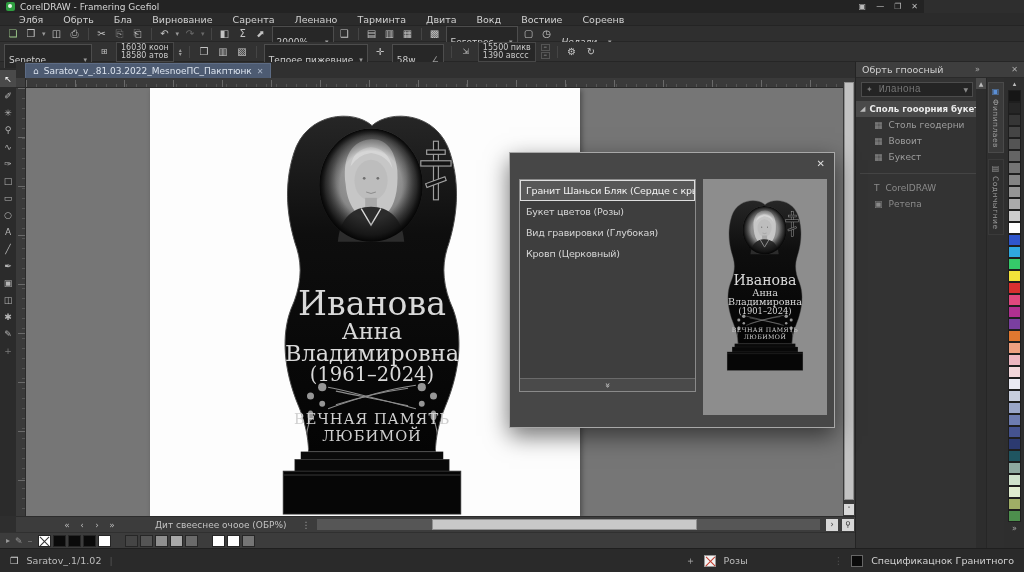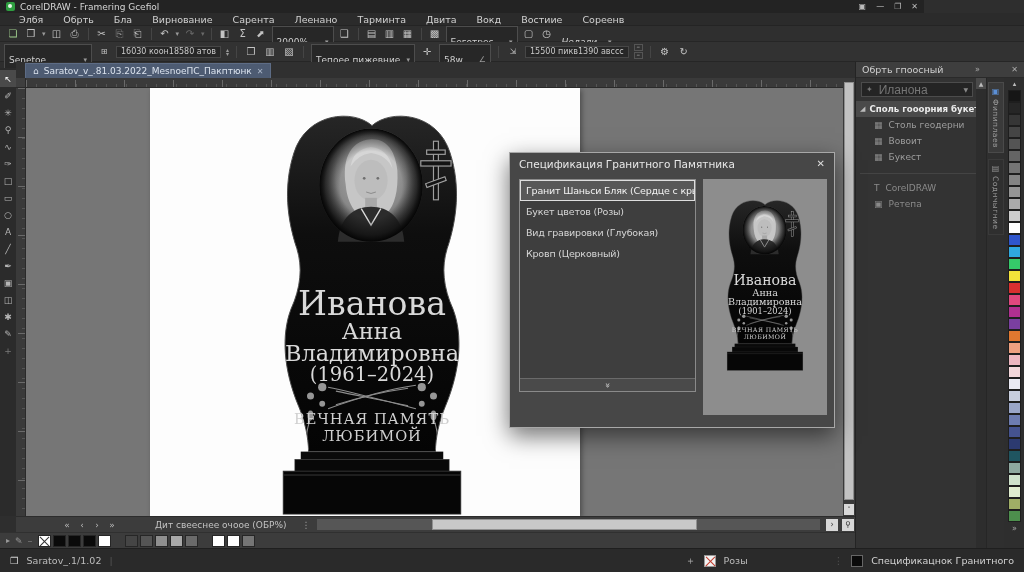--- a/index.html
+++ b/index.html
@@ -14,21 +14,21 @@
   .menubar{position:absolute;left:0;top:13px;width:1024px;height:13px;background:#2b2b2b;display:flex;align-items:center;padding-left:10px;gap:2px;border-bottom:1px solid #242424;}
   .menu-item{padding:0 9px;font-size:9.5px;color:#d2d2d2;}
   .toolbar1{position:absolute;left:0;top:26px;width:1024px;height:16px;background:#2f2f2f;display:flex;align-items:center;gap:4px;padding:0 6px;border-bottom:1px solid #262626;}
   .toolbar2{position:absolute;left:0;top:42px;width:1024px;height:20px;background:#323232;display:flex;align-items:center;gap:5px;padding:0 4px;border-bottom:1px solid #262626;}
   .tbtn{min-width:14px;height:13px;display:flex;align-items:center;justify-content:center;color:#c4c4c4;font-size:10px;line-height:1;}
   .tbtn.small{font-size:8px;}
   .tsep{width:1px;height:12px;background:#454545;margin:0 2px;}
   .combo{display:flex;align-items:center;justify-content:space-between;background:#272727;border:1px solid #4d4d4d;height:31px;padding:0 4px;font-size:9px;color:#cfcfcf;gap:6px;margin-top:16px;}
   .caret{font-size:7px;color:#9a9a9a;}
   .spin2{display:flex;flex-direction:column;font-size:6px;color:#9a9a9a;line-height:4px;}
-  .twolines{display:flex;flex-direction:row;font-size:8px;line-height:8px;color:#c9c9c9;background:#272727;border:1px solid #474747;padding:1px 4px;}
+  .twolines{display:flex;flex-direction:column;font-size:8px;line-height:8px;color:#c9c9c9;background:#272727;border:1px solid #474747;padding:1px 4px;}
   .minuscol{display:flex;flex-direction:column;gap:1px;}
   .minuscol span{width:9px;height:7px;border:1px solid #555;display:flex;align-items:center;justify-content:center;font-size:7px;color:#bbb;line-height:1;}
   
   .tabrow{position:absolute;left:16px;top:62px;width:839px;height:16px;background:#303030;display:flex;align-items:flex-end;}
   .doctab{margin-left:9px;height:15px;background:#4d5b72;display:flex;align-items:center;gap:5px;padding:0 7px;font-size:9px;color:#dbe3ee;border:1px solid #5d6c85;border-bottom:none;}
   .hruler{position:absolute;left:26px;top:78px;width:817px;height:10px;background:#3a3a3a;border-bottom:1px solid #2a2a2a;
     background-image:repeating-linear-gradient(to right,#6a6a6a 0 1px,transparent 1px 49px),repeating-linear-gradient(to right,#555 0 1px,transparent 1px 10px);
     background-size:100% 7px,100% 3px;background-position:bottom left,bottom left;background-repeat:repeat-x;}
   .vruler{position:absolute;left:16px;top:88px;width:10px;height:428px;background:#3a3a3a;border-right:1px solid #2a2a2a;
     background-image:repeating-linear-gradient(to bottom,#6a6a6a 0 1px,transparent 1px 49px),repeating-linear-gradient(to bottom,#555 0 1px,transparent 1px 10px);
@@ -69,21 +69,21 @@
   .dlg-item{height:21px;line-height:21px;padding:0 6px;font-size:9.5px;letter-spacing:-0.2px;color:#d6d6d6;white-space:nowrap;overflow:hidden;}
   .dlg-item.selected{background:#585858;outline:1px solid #dedede;outline-offset:-1px;color:#f2f2f2;}
   .dlg-expander{position:absolute;left:0;bottom:0;width:100%;height:13px;background:#4a4a4a;border-top:1px solid #6a6a6a;display:flex;align-items:center;justify-content:center;}
   .chev-down{display:inline-block;transform:rotate(90deg);font-size:9px;color:#cfcfcf;line-height:1;}
   .dlg-preview{position:absolute;left:193px;top:26px;width:124px;height:236px;background:#8d8d8d;display:flex;align-items:flex-start;justify-content:center;padding-top:6px;}
   
   .docker{position:absolute;left:855px;top:62px;width:169px;height:486px;background:#333333;border-left:1px solid #242424;}
   .dk-head{height:16px;background:#3e3e3e;display:flex;align-items:center;padding:0 6px;font-size:9.5px;color:#d0d0d0;border-bottom:1px solid #2a2a2a;}
   .dk-head .dk-ico{margin-left:auto;font-size:8px;color:#aaa;padding-left:8px;}
   .dk-search{margin:4px 5px;width:112px;height:15px;background:#242424;border:1px solid #4c4c4c;display:flex;align-items:center;padding:0 4px;gap:4px;}
-  .dk-search input{flex:1;background:transparent;border:none;outline:none;color:#aaa;font-size:12px;width:70px;font-family:Liberation Sans, sans-serif;}
+  .dk-search input{flex:1;background:transparent;border:none;outline:none;color:#aaa;font-size:10px;width:70px;font-family:Liberation Mono, monospace;}
   .dk-treehead{margin:2px 0 0 0;width:130px;height:16px;background:#4a4a4a;display:flex;align-items:center;gap:4px;padding:0 4px;font-size:8.6px;font-weight:bold;color:#ececec;white-space:nowrap;overflow:hidden;}
   .dk-item{height:16px;display:flex;align-items:center;gap:6px;padding-left:18px;font-size:9px;color:#9d9d9d;}
   .dk-item .ic{font-size:9px;color:#8a8a8a;}
   .dk-div{height:1px;background:#444;margin:8px 4px 6px 4px;width:122px;}
   .dk-scroll{position:absolute;left:120px;top:16px;width:10px;height:470px;background:#2d2d2d;}
   .dk-scroll .up{width:10px;height:11px;background:#4a4a4a;color:#bbb;font-size:6px;display:flex;align-items:center;justify-content:center;}
   .vtabs{position:absolute;left:130px;top:16px;width:18px;height:470px;background:#2f2f2f;border-left:1px solid #262626;display:flex;flex-direction:column;align-items:center;padding-top:4px;gap:6px;}
   .vtab{display:flex;flex-direction:column;align-items:center;gap:3px;padding:4px 0;background:#3a3a3a;width:16px;border:1px solid #4a4a4a;}
   .vtab .vt-ico{font-size:8px;}
   .vtab .vt-label{writing-mode:vertical-rl;font-size:7.5px;color:#9a9a9a;letter-spacing:.5px;}
@@ -357,21 +357,20 @@
 
   <div class="vscroll">
     <div class="vthumb"></div>
     <div class="vdown">
         <span>˅</span>
       </div>
   </div>
 
   <div class="dialog">
     <div class="dlg-title">
-      <span>Спецификация Гранитного Памятника</span>
       <span class="dlg-close">✕</span>
     </div>
     <div class="dlg-list">
       <div class="dlg-item selected"><span>Гранит Шаньси Бляк (Сердце с крылом)</span></div>
       <div class="dlg-item"><span>Букет цветов (Розы)</span></div>
       <div class="dlg-item"><span>Вид гравировки (Глубокая)</span></div>
       <div class="dlg-item"><span>Кровп (Церковный)</span></div>
       <div class="dlg-expander">
         <span class="chev-down">»</span>
       </div>

